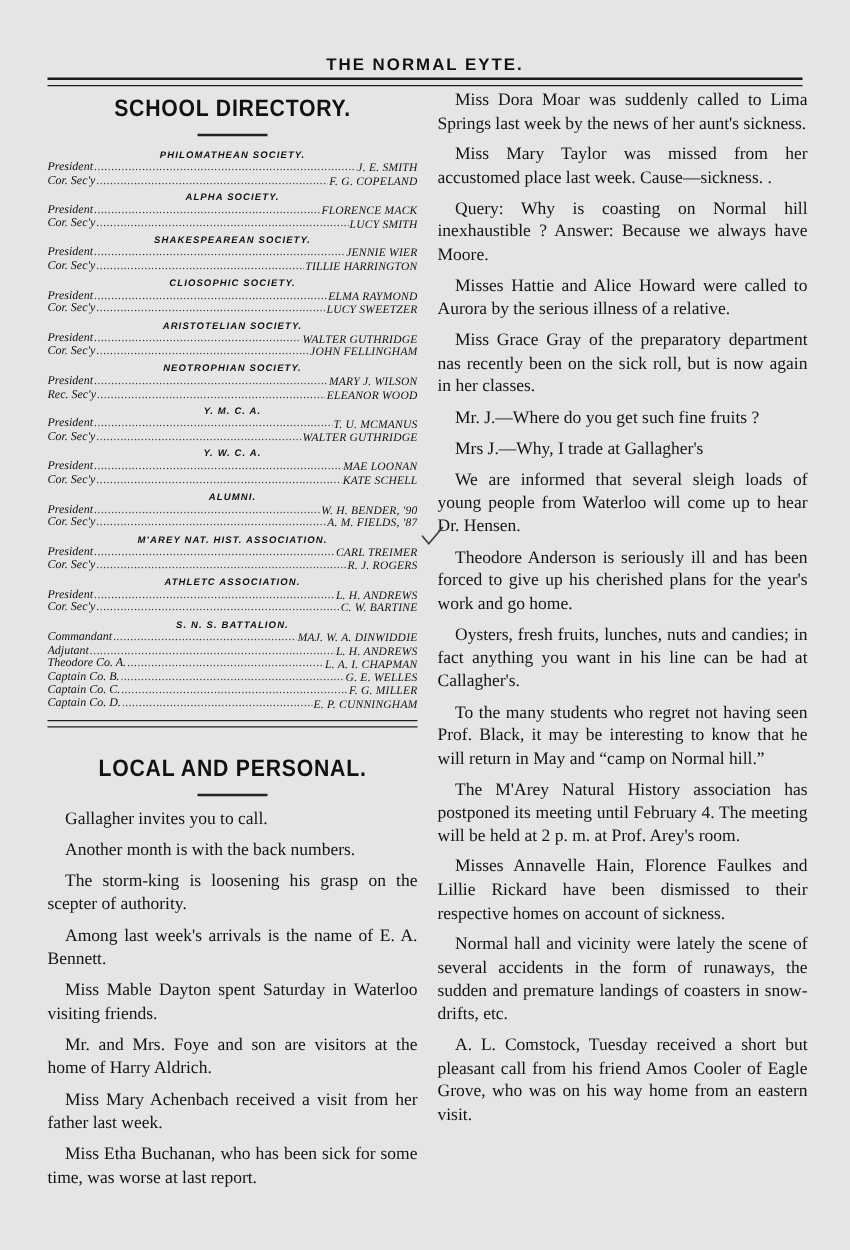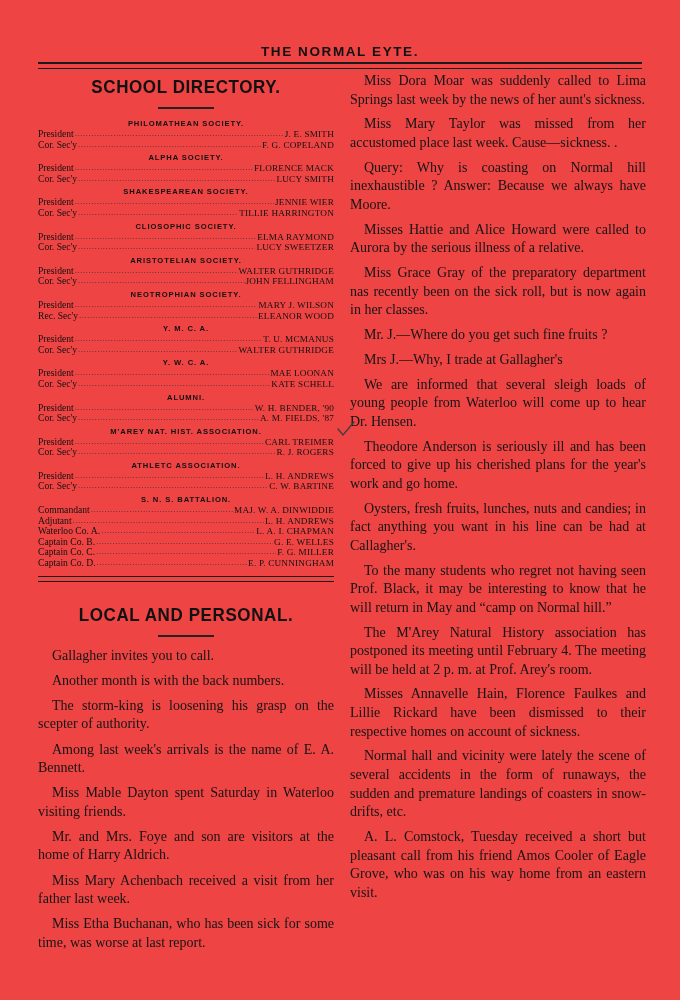--- a/index.html
+++ b/index.html
@@ -13,21 +13,21 @@
     font-family: "Liberation Serif", "DejaVu Serif", serif;
     color: #1a1a1a;
     position: relative;
     overflow: hidden;
   }
   .page {
     position: absolute;
     left: 0; top: 0;
     width: 680px;
     height: 1000px;
-    background: #ef4444;
+    background: #e5e5e5;
   }
   
   .masthead {
     position: absolute;
     top: 44px;
     left: 0;
     width: 680px;
     text-align: center;
     font-family: "Liberation Sans", "DejaVu Sans", sans-serif;
     font-size: 13.5px;
@@ -65,21 +65,21 @@
     transform: scaleY(1.12);
     transform-origin: center top;
   }
   .sec-rule {
     width: 56px;
     height: 0;
     border-top: 2px solid #222;
     margin: 11px auto 10px auto;
   }
   
-  .dir { margin-top: 2px; }
+  .dir { margin-top: 2px; font-style: italic; }
   .dir-org {
     text-align: center;
     font-family: "Liberation Sans", "DejaVu Sans", sans-serif;
     font-weight: bold;
     font-size: 7.6px;
     letter-spacing: 0.9px;
     color: #111;
     margin: 3px 0 1px 0;
     text-transform: uppercase;
   }
@@ -285,21 +285,21 @@
           <span class="dir-role">Commandant</span>
           <span class="dir-dots">................................................................................</span>
           <span class="dir-name">Maj. W. A. Dinwiddie</span>
         </div>
         <div class="dir-row">
           <span class="dir-role">Adjutant</span>
           <span class="dir-dots">................................................................................</span>
           <span class="dir-name">L. H. Andrews</span>
         </div>
         <div class="dir-row">
-          <span class="dir-role">Waterloo Co. A.</span>
+          <span class="dir-role">Theodore Co. A.</span>
           <span class="dir-dots">................................................................................</span>
           <span class="dir-name">L. A. I.  Chapman</span>
         </div>
         <div class="dir-row">
           <span class="dir-role">Captain Co. B.</span>
           <span class="dir-dots">................................................................................</span>
           <span class="dir-name">G. E. Welles</span>
         </div>
         <div class="dir-row">
           <span class="dir-role">Captain Co. C.</span>

